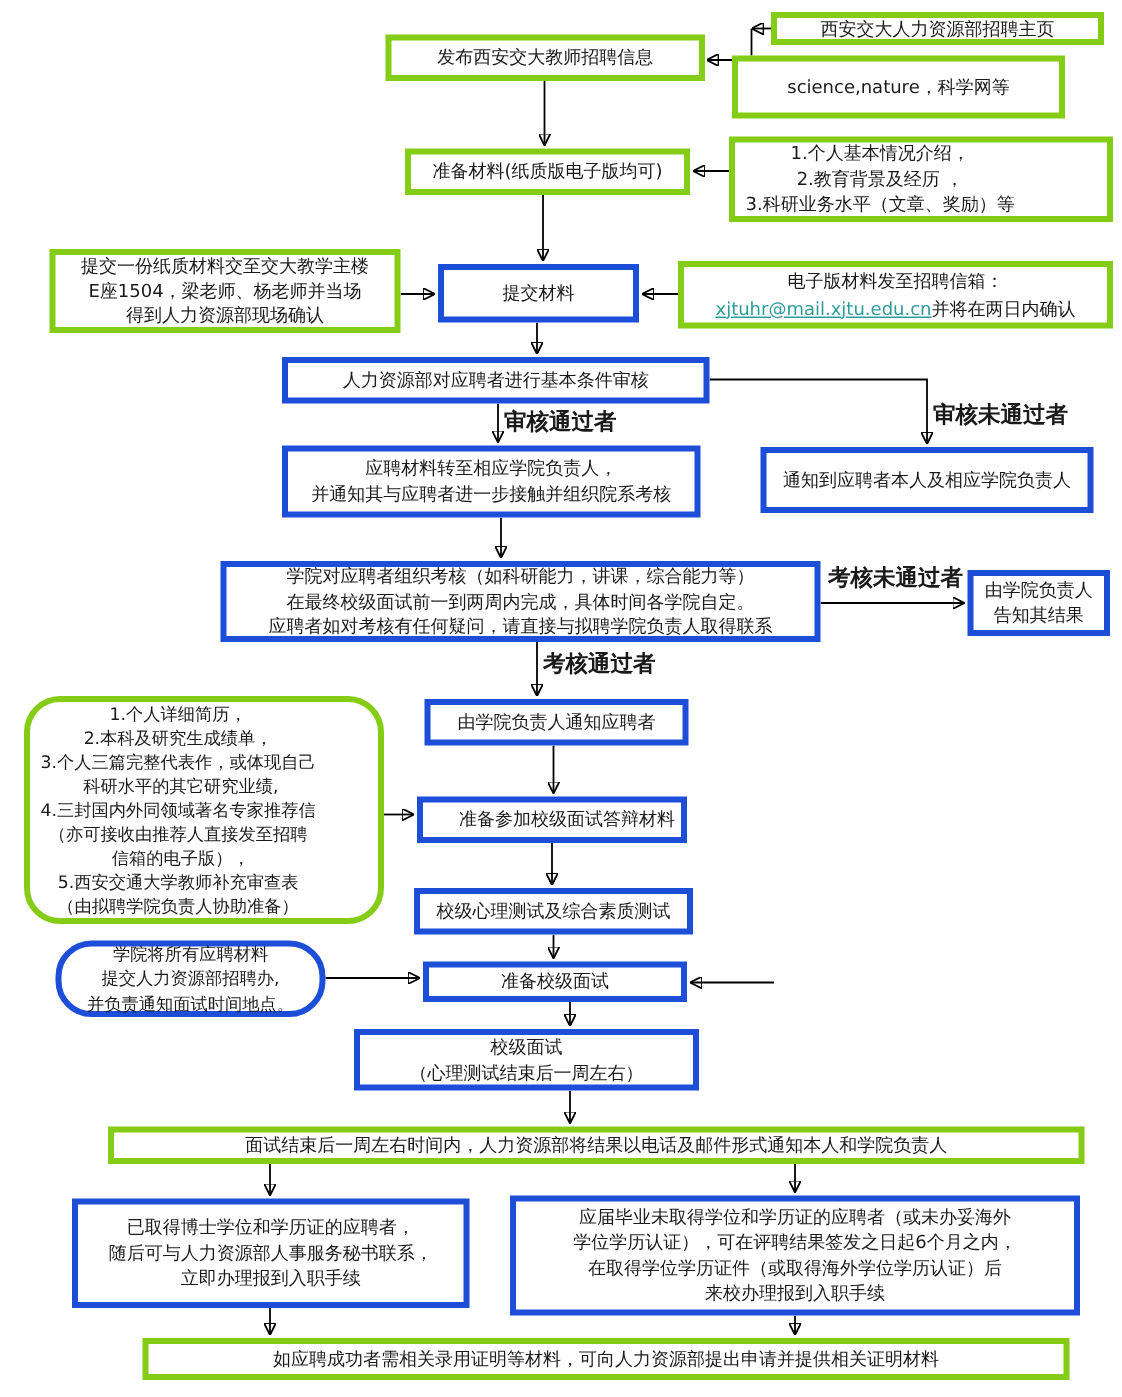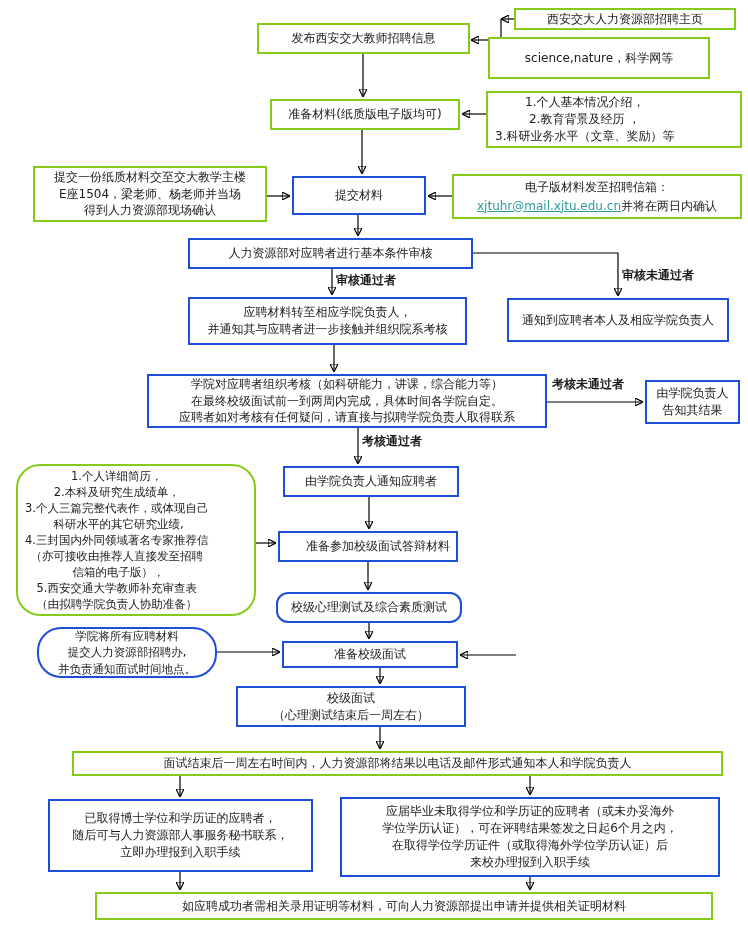--- a/index.html
+++ b/index.html
@@ -1,24 +1,24 @@
 <!DOCTYPE html>
 <html><head>
 <meta charset="utf-8">
 <style>
   html,body{margin:0;padding:0;background:#fff;}
   .stage{position:relative;width:748px;height:931px;background:#fff;
          font-family:"DejaVu Sans","Liberation Sans",sans-serif;color:#1a1a1a;overflow:hidden;}
   .box{position:absolute;box-sizing:border-box;background:#fff;
        display:flex;align-items:center;justify-content:center;
        text-align:center;font-size:12px;line-height:1.4;white-space:pre-wrap;}
-  .main{border:2px solid #1d4ed8;}
-  .thin{border:2px solid #84cc16;}
+  .main{border:4px solid #1d4ed8;}
+  .thin{border:4px solid #84cc16;}
   .left{justify-content:flex-start;text-align:center;padding:2px 4px 2px 7px;}
-  .lbl{position:absolute;font-weight:bold;font-size:12px;white-space:nowrap;}
+  .lbl{position:absolute;font-weight:bold;font-size:15px;white-space:nowrap;}
   .wires{position:absolute;left:0;top:0;pointer-events:none;}
   .wires path{stroke:#000;stroke-width:1.2;fill:none;}
   .emailbox{flex-direction:column;line-height:1.55;}
   .link{color:#2e9b9b;text-decoration:underline;}
   .small{font-size:11.5px;border-radius:24px;}
 </style>
 </head>
 <body>
 
 <div class="stage">
@@ -110,21 +110,21 @@
 3.个人三篇完整代表作，或体现自己
  科研水平的其它研究业绩,
 4.三封国内外同领域著名专家推荐信
 （亦可接收由推荐人直接发至招聘
  信箱的电子版），
 5.西安交通大学教师补充审查表
 （由拟聘学院负责人协助准备）</div>
 
   <div class="box main" style="left:278px;top:531px;width:180px;height:31px;padding-left:20px;">准备参加校级面试答辩材料</div>
 
-  <div class="box main" style="left:276px;top:592px;width:186px;height:31px;border-radius:12px;">校级心理测试及综合素质测试</div>
+  <div class="box main" style="left:276px;top:592px;width:186px;height:31px;">校级心理测试及综合素质测试</div>
 
   <div class="box main small" style="left:37px;top:627px;width:180px;height:51px;">学院将所有应聘材料
 提交人力资源部招聘办,
 并负责通知面试时间地点。</div>
 
   <div class="box main" style="left:282px;top:641px;width:176px;height:27px;">准备校级面试</div>
 
 
   <div class="box main" style="left:236px;top:686px;width:230px;height:41px;">校级面试
 （心理测试结束后一周左右）</div>

